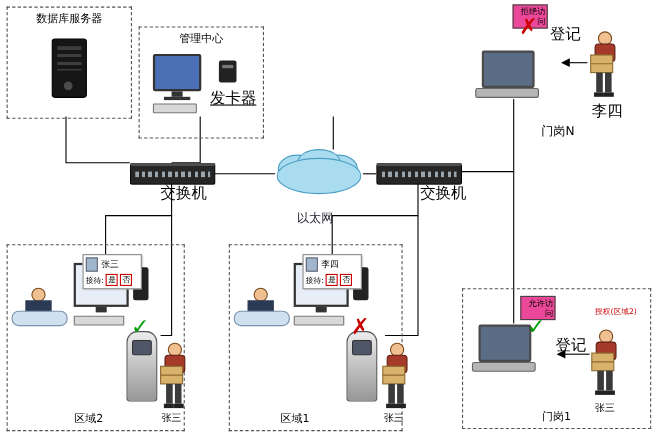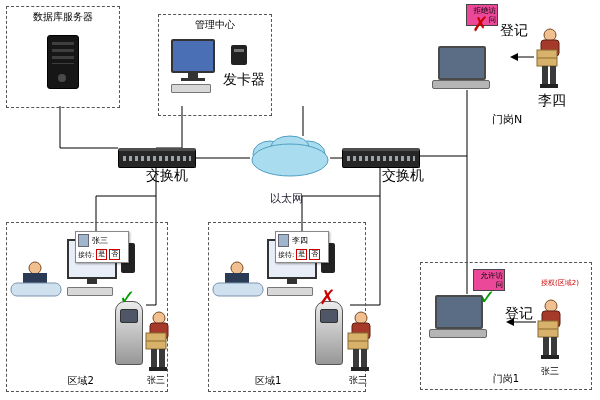--- a/index.html
+++ b/index.html
@@ -81,32 +81,32 @@
   <div class="dbox" style="left:6px;top:6px;width:112px;height:100px;">
     <div class="box-title">数据库服务器</div>
     <div class="abs" style="left:40px;top:28px;">
       <div class="server">
           <div class="slots"></div>
           <div class="btn"></div>
         </div>
     </div>
   </div>
 
-  <div class="dbox" style="left:126px;top:14px;width:112px;height:100px;margin-left:32px;">
+  <div class="dbox" style="left:126px;top:24px;width:112px;height:100px;">
     <div class="box-title">管理中心</div>
     <div class="abs" style="left:12px;top:24px;">
       <div class="pc-mon"></div>
         <div class="pc-stand"></div>
         <div class="pc-base"></div>
       <div class="kbd" style="width:38px;margin-top:3px;"></div>
     </div>
     <div class="abs" style="left:72px;top:30px;">
         <div class="issuer"></div>
       </div>
-    <div class="lbl" style="left:64px;top:56px;">发卡器</div>
+    <div class="lbl" style="left:64px;top:56px;text-decoration:underline;">发卡器</div>
   </div>
 
 
   <svg class="abs" style="left:248px;top:134px;" width="84" height="48">
     <g fill="#aadcf0" stroke="#4e9fc4" stroke-width="1">
       <ellipse cx="22" cy="20" rx="17" ry="13"></ellipse>
       <ellipse cx="60" cy="20" rx="17" ry="13"></ellipse>
       <ellipse cx="42" cy="13" rx="19" ry="11"></ellipse>
       <ellipse cx="42" cy="26" rx="38" ry="16"></ellipse>
     </g>

